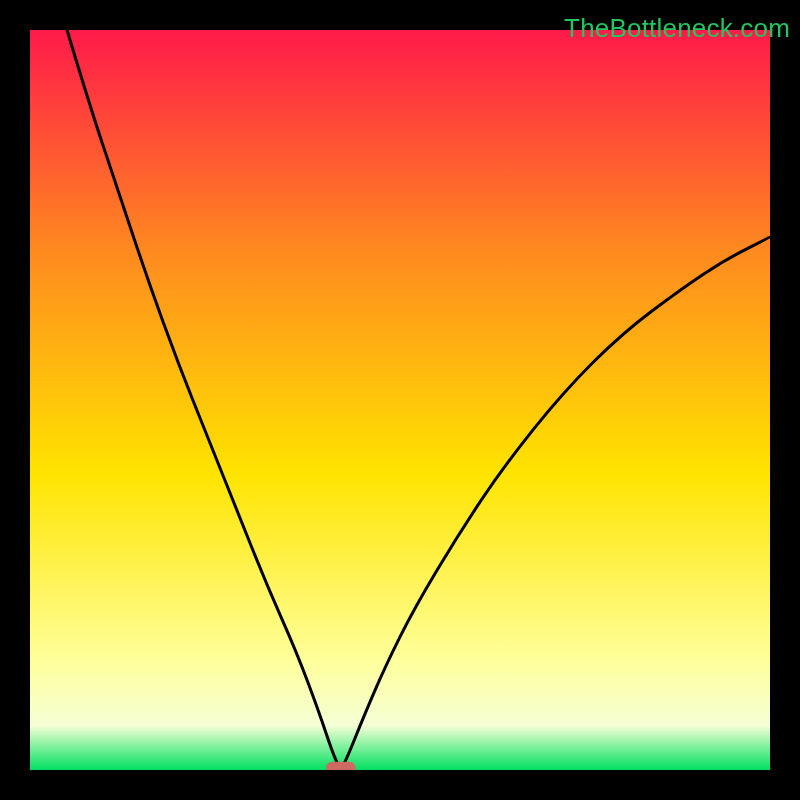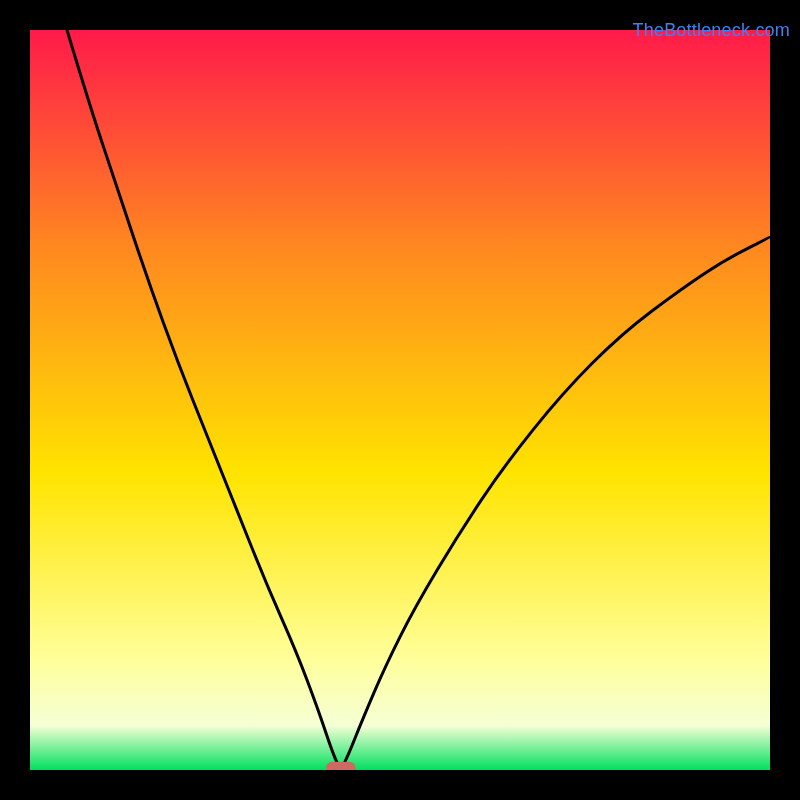--- a/index.html
+++ b/index.html
@@ -21,26 +21,26 @@
   .plot {
     position: absolute;
     left: 30px;
     top: 30px;
     width: 740px;
     height: 740px;
     overflow: hidden;
   }
   .watermark {
     position: absolute;
-    top: 20px;
+    top: 13px;
     right: 10px;
     font-family: Arial, Helvetica, sans-serif;
-    font-size: 18px;
+    font-size: 26px;
     font-weight: 500;
-    color: #3b82f6;
+    color: #22c55e;
     letter-spacing: 0.2px;
   }
   svg {
     display: block;
   }
 </style>
 </head>
 <body>
 
 <div class="frame">

